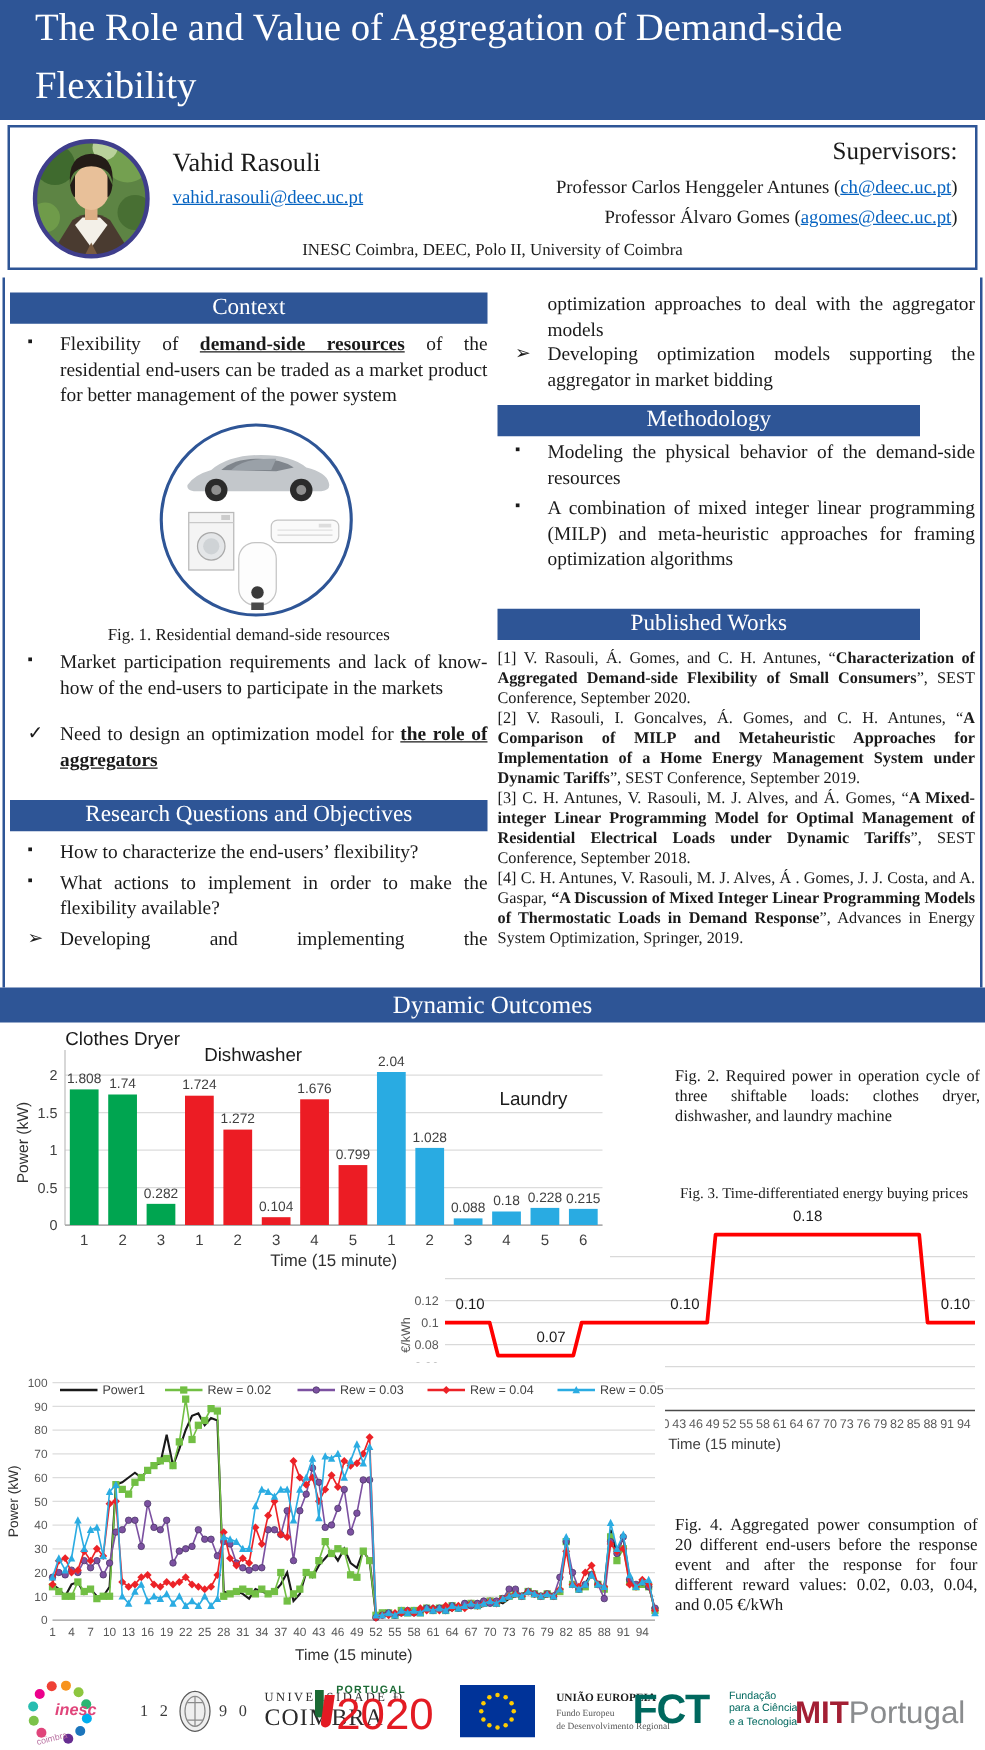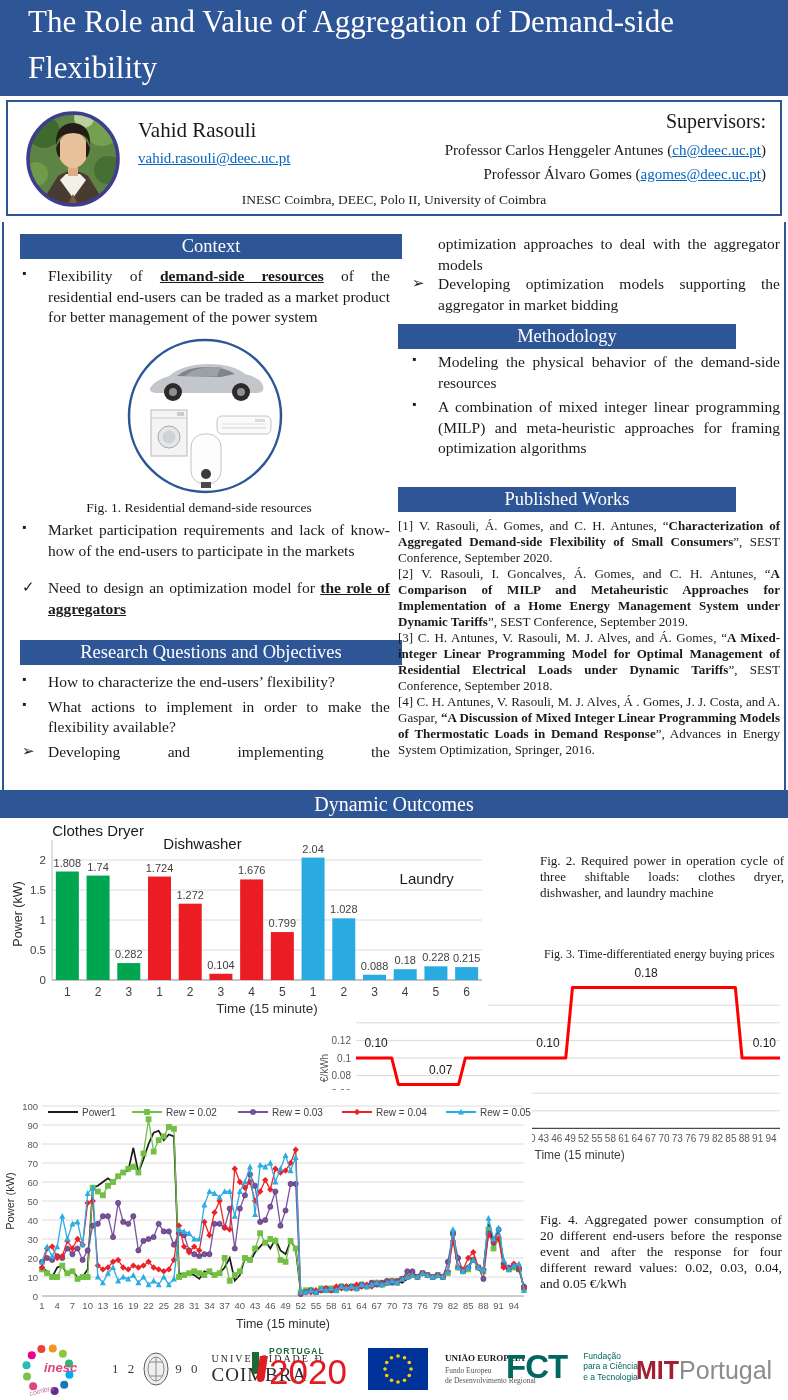--- a/index.html
+++ b/index.html
@@ -23,21 +23,21 @@
   .aname { position:absolute; left:130px; top:16px; font-size:21px; }
   .aemail { position:absolute; left:130px; top:48px; font-size:15px; }
   a.lnk { color:#0563C1; text-decoration:underline; cursor:pointer; }
   .sup { position:absolute; right:14px; top:8px; font-size:20px; }
   .sup1 { position:absolute; right:14px; top:40px; font-size:15px; }
   .sup2 { position:absolute; right:14px; top:64px; font-size:15px; }
   .affil { position:absolute; left:0; right:0; bottom:6px; text-align:center; font-size:13.5px; }
 
   
   .hdrbar { position:absolute; height:25px; background:#2E5596; color:#fff; text-align:center; font-size:18.5px; line-height:25px; }
-  .col-l { left:8px; width:382px;margin-left:12px; } .col-r { left:398px; width:338px; }
+  .col-l { left:8px; width:382px; } .col-r { left:398px; width:338px; }
   .txt { position:absolute; width:382px; font-size:15.5px; line-height:1.33; text-align:justify; }
   .li { position:relative; padding-left:40px; margin-bottom:4px; }
   .li .mk { position:absolute; left:14px; top:0px; font-size:12px; }
   .li .mk.big { font-size:15px; top:0; }
   .cont { padding-left:40px; }
   .spread { text-align-last:justify; }
   .bu { font-weight:bold; text-decoration:underline; }
   .figcap { position:absolute; font-size:13px; }
   .refs { position:absolute; left:398px; top:518px; width:382px; font-size:13px; line-height:1.23; text-align:justify; }
   .refs p { margin:0; }
@@ -192,21 +192,21 @@
   <div class="txt" style="left:398px; top:352px;">
     <div class="li"><span class="mk">▪</span><span>Modeling the physical behavior of the demand-side resources</span></div>
     <div class="li"><span class="mk">▪</span><span>A combination of mixed integer linear programming (MILP) and meta-heuristic approaches for framing optimization algorithms</span></div>
   </div>
 
   <div class="hdrbar col-r" style="top:487px;">Published Works</div>
   <div class="refs">
       <p><span>[1] V. Rasouli, Á. Gomes, and C. H. Antunes, “</span><b>Characterization of Aggregated Demand-side Flexibility of Small Consumers</b><span>”, SEST Conference, September 2020.</span></p>
       <p><span>[2] V. Rasouli, I. Goncalves, Á. Gomes, and C. H. Antunes, “</span><b>A Comparison of MILP and Metaheuristic Approaches for Implementation of a Home Energy Management System under Dynamic Tariffs</b><span>”, SEST Conference, September 2019.</span></p>
       <p><span>[3] C. H. Antunes, V. Rasouli, M. J. Alves, and Á. Gomes, “</span><b>A Mixed-integer Linear Programming Model for Optimal Management of Residential Electrical Loads under Dynamic Tariffs</b><span>”, SEST Conference, September 2018.</span></p>
-      <p><span>[4] C. H. Antunes, V. Rasouli, M. J. Alves, Á . Gomes, J. J. Costa, and A. Gaspar, </span><b>“A Discussion of Mixed Integer Linear Programming Models of Thermostatic Loads in Demand Response</b><span>”, Advances in Energy System Optimization, Springer, 2016.</span></p>
+      <p><span>[4] C. H. Antunes, V. Rasouli, M. J. Alves, Á . Gomes, J. J. Costa, and A. Gaspar, </span><b>“A Discussion of Mixed Integer Linear Programming Models of Thermostatic Loads in Demand Response</b><span>”, Advances in Energy System Optimization, Springer, 2019.</span></p>
     </div>
 
   <div class="outbanner">Dynamic Outcomes</div>
 
   <div id="price-wrap" class="chartbox">
     <svg id="price-svg" width="474" height="200" viewBox="0 0 474 200">
         <line x1="42" y1="142.8" x2="466" y2="142.8" stroke="#d9d9d9"></line>
         <line x1="42" y1="125.20000000000002" x2="466" y2="125.20000000000002" stroke="#d9d9d9"></line>
         <line x1="42" y1="107.60000000000001" x2="466" y2="107.60000000000001" stroke="#d9d9d9"></line>
         <line x1="42" y1="90" x2="466" y2="90" stroke="#d9d9d9"></line>

